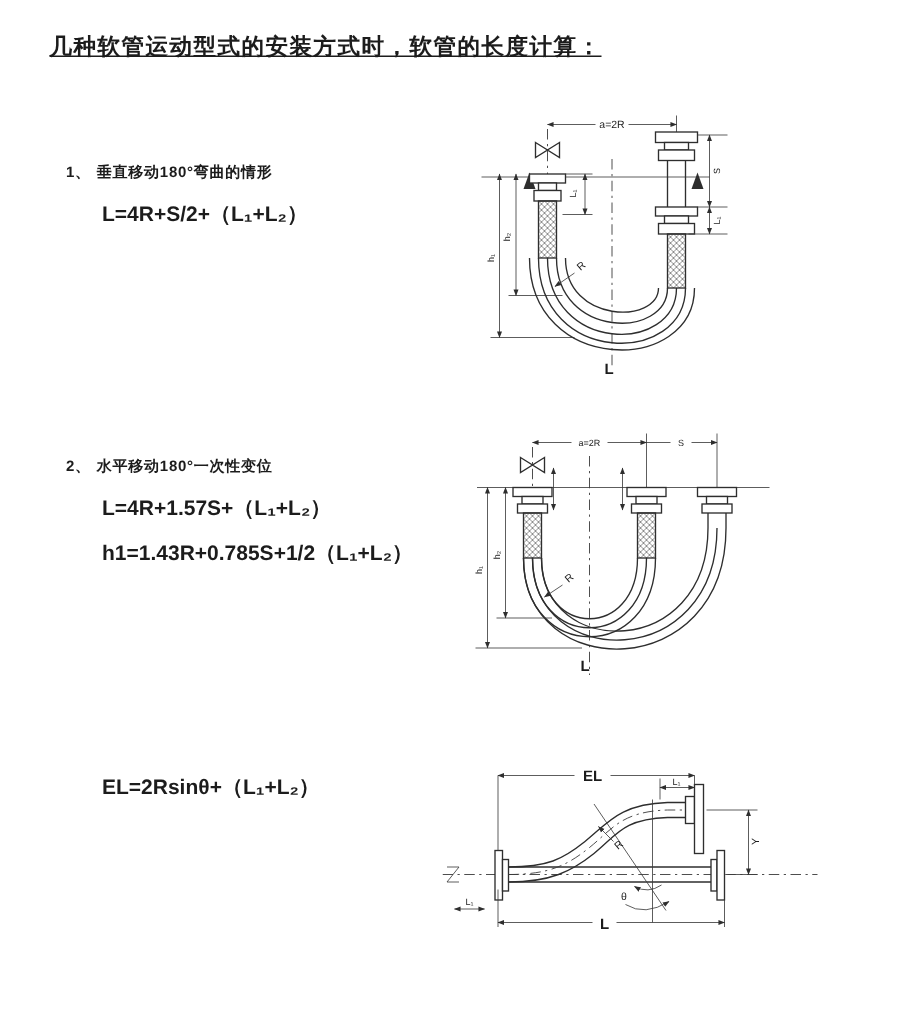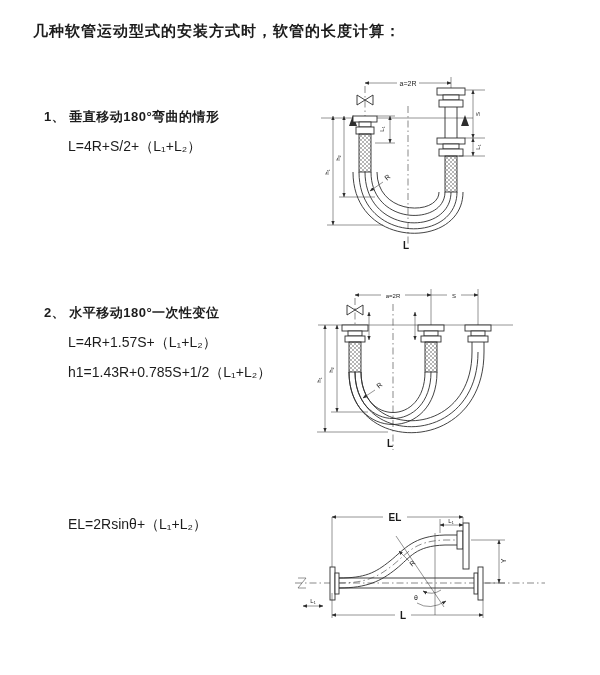--- a/index.html
+++ b/index.html
@@ -6,33 +6,33 @@
   body{
     width:600px;height:675px;
     background:#ffffff;
     position:relative;
     overflow:hidden;
     font-family:"Liberation Sans","DejaVu Sans",sans-serif;
     color:#1c1c1c;
   }
   .doc-title{
     position:absolute;left:33px;top:22px;
-    font-size:15px;font-weight:bold;letter-spacing:1px;
+    font-size:15px;font-weight:bold;letter-spacing:1px;text-decoration:underline;
   }
   .section{position:absolute;left:44px;}
   #section-1{top:108px;}
   #section-2{top:304px;}
   #section-3{top:516px;}
   .sec-heading{
-    font-size:13px;font-weight:bold;letter-spacing:0.5px;
+    font-size:10px;font-weight:bold;letter-spacing:0.5px;
     white-space:nowrap;margin-bottom:12px;
   }
   .sec-heading .sec-no{margin-right:4px;}
   .formula{
-    font-size:14px;font-weight:normal;
+    font-size:14px;font-weight:bold;
     margin:0 0 12px 24px;white-space:nowrap;
     font-family:"Liberation Sans","DejaVu Sans",sans-serif;
   }
   .diagram{position:absolute;}
   #diagram-1{left:313px;top:68px;}
   #diagram-2{left:313px;top:282px;}
   #diagram-3{left:295px;top:503px;}
   svg{display:block;}
   svg text{
     font-family:"Liberation Sans","DejaVu Sans",sans-serif;

